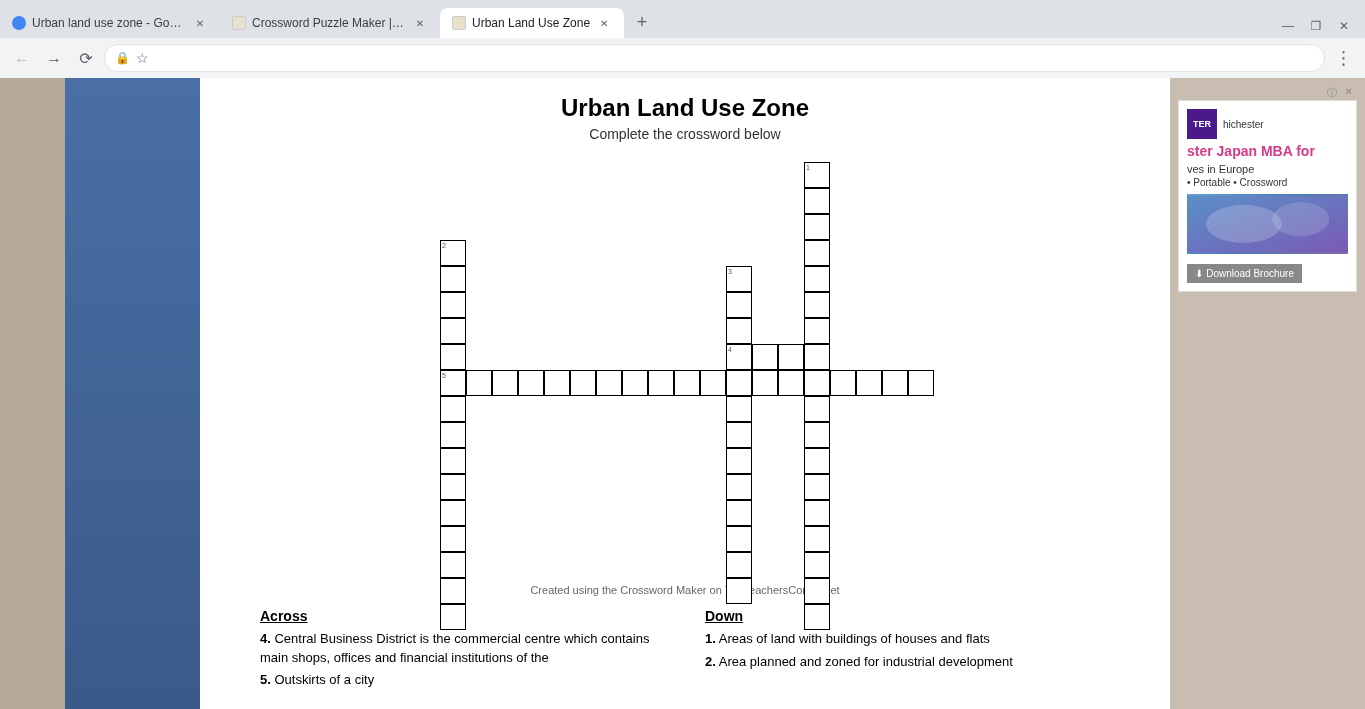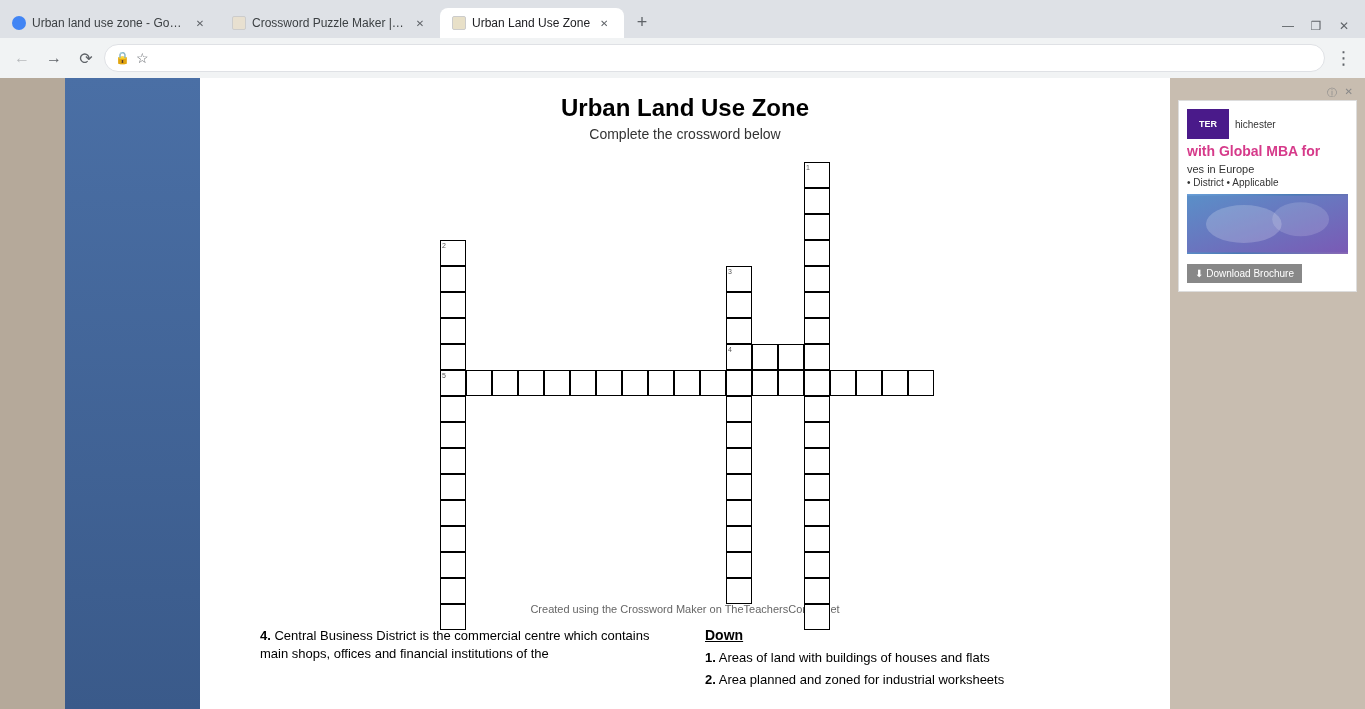--- a/index.html
+++ b/index.html
@@ -292,21 +292,21 @@
     }
 
     .ad-header {
       display: flex;
       align-items: center;
       gap: 6px;
       margin-bottom: 4px;
     }
 
     .ad-logo {
-      width: 42px;
+      width: 30px;
       height: 30px;
       background: #4a1a8a;
       color: #fff;
       display: flex;
       align-items: center;
       justify-content: center;
       font-size: 9px;
       font-weight: bold;
     }
 
@@ -481,56 +481,61 @@
         <div class="cell" style="left:416px;top:208px;"></div>
         <div class="cell" style="left:442px;top:208px;"></div>
         <div class="cell" style="left:468px;top:208px;"></div>
 
       </div>
 
       <p class="attribution">Created using the Crossword Maker on TheTeachersCorner.net</p>
 
       <div class="clues-section">
         <div class="clues-column">
+          <div class="clues-heading">Across</div>
           <div class="clue">
             <span class="clue-num">4.</span>
             <span>Central Business District is the commercial centre which contains main shops, offices and financial institutions of the</span>
+          </div>
+          <div class="clue">
+            <span class="clue-num">5.</span>
+            <span>Outskirts of a city</span>
           </div>
         </div>
 
         <div class="clues-column">
           <div class="clues-heading">Down</div>
           <div class="clue">
             <span class="clue-num">1.</span>
             <span>Areas of land with buildings of houses and flats</span>
           </div>
           <div class="clue">
             <span class="clue-num">2.</span>
-            <span>Area planned and zoned for industrial worksheets</span>
+            <span>Area planned and zoned for industrial development</span>
           </div>
         </div>
       </div>
 
     </div>
 
     <div class="right-sidebar">
       <div style="position:relative;">
         <span style="position:absolute;top:0;right:20px;font-size:10px;color:#888;">ⓘ</span>
         <span style="position:absolute;top:0;right:4px;font-size:10px;color:#888;">✕</span>
       </div>
       <div class="ad-panel" style="margin-top:14px;">
         <div class="ad-header">
           <div class="ad-logo">TER</div>
           <div>
             <div class="ad-text">hichester</div>
           </div>
         </div>
-        <div class="ad-headline">with Global MBA for</div>
+        <div class="ad-headline">ster Japan MBA for</div>
         <div class="ad-sub">ves in Europe</div>
-        <div class="ad-text">• District • Applicable</div>
+        <div class="ad-text">• Portable • Crossword</div>
         <div class="ad-img">
           <svg width="170" height="60" viewBox="0 0 170 60">
             <defs>
               <linearGradient id="mapGrad" x1="0%" y1="0%" x2="100%" y2="100%">
                 <stop offset="0%" style="stop-color:#5a8fc8;stop-opacity:1"></stop>
                 <stop offset="100%" style="stop-color:#7a5ab5;stop-opacity:1"></stop>
               </linearGradient>
             </defs>
             <rect width="170" height="60" fill="url(#mapGrad)"></rect>
 

